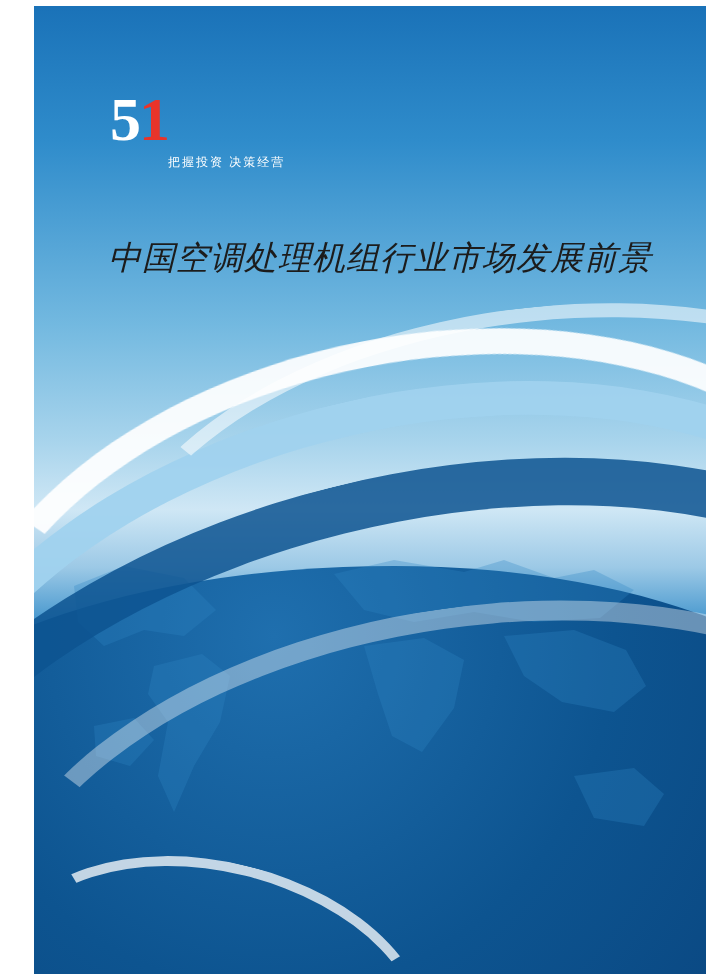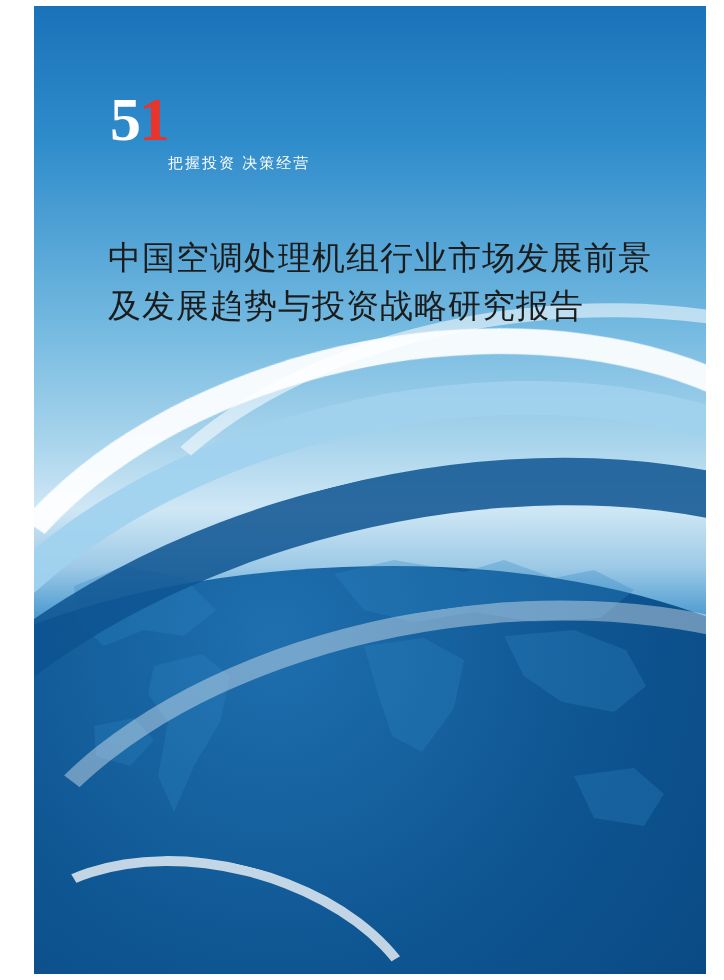--- a/index.html
+++ b/index.html
@@ -160,32 +160,33 @@
     line-height: 62px;
     font-weight: bold;
     color: #ffffff;
     letter-spacing: -1px;
     font-family: "Liberation Sans", sans-serif;
   }
   .logo-sub {
     position: absolute;
     left: 58px;
     top: 66px;
-    font-size: 15px;
+    font-size: 12px;
     color: #ffffff;
     letter-spacing: 2px;
     font-family: "Liberation Sans", sans-serif;
   }
 
   
   .title-block {
     position: absolute;
     left: 74px;
     top: 228px;
     width: 560px;
+    font-style: italic;
   }
   .title-line {
     font-size: 33px;
     line-height: 48px;
     color: #1c1c1c;
     font-family: "Liberation Sans", sans-serif;
     letter-spacing: 1px;
     white-space: nowrap;
   }
 </style>
@@ -216,17 +217,16 @@
     <div class="ribbon ribbon-e"></div>
     <div class="sliver"></div>
 
     <div class="logo">
       <div class="logo-mark"><span>5</span><span class="accent">1</span></div>
       <div class="logo-sub">把握投资  决策经营</div>
     </div>
 
     <div class="title-block">
       <div class="title-line">中国空调处理机组行业市场发展前景</div>
-      <div class="title-line">及发展趋势与投资战略研究报告</div>
     </div>
 
   </div>
 </div>
 
 </body></html>

